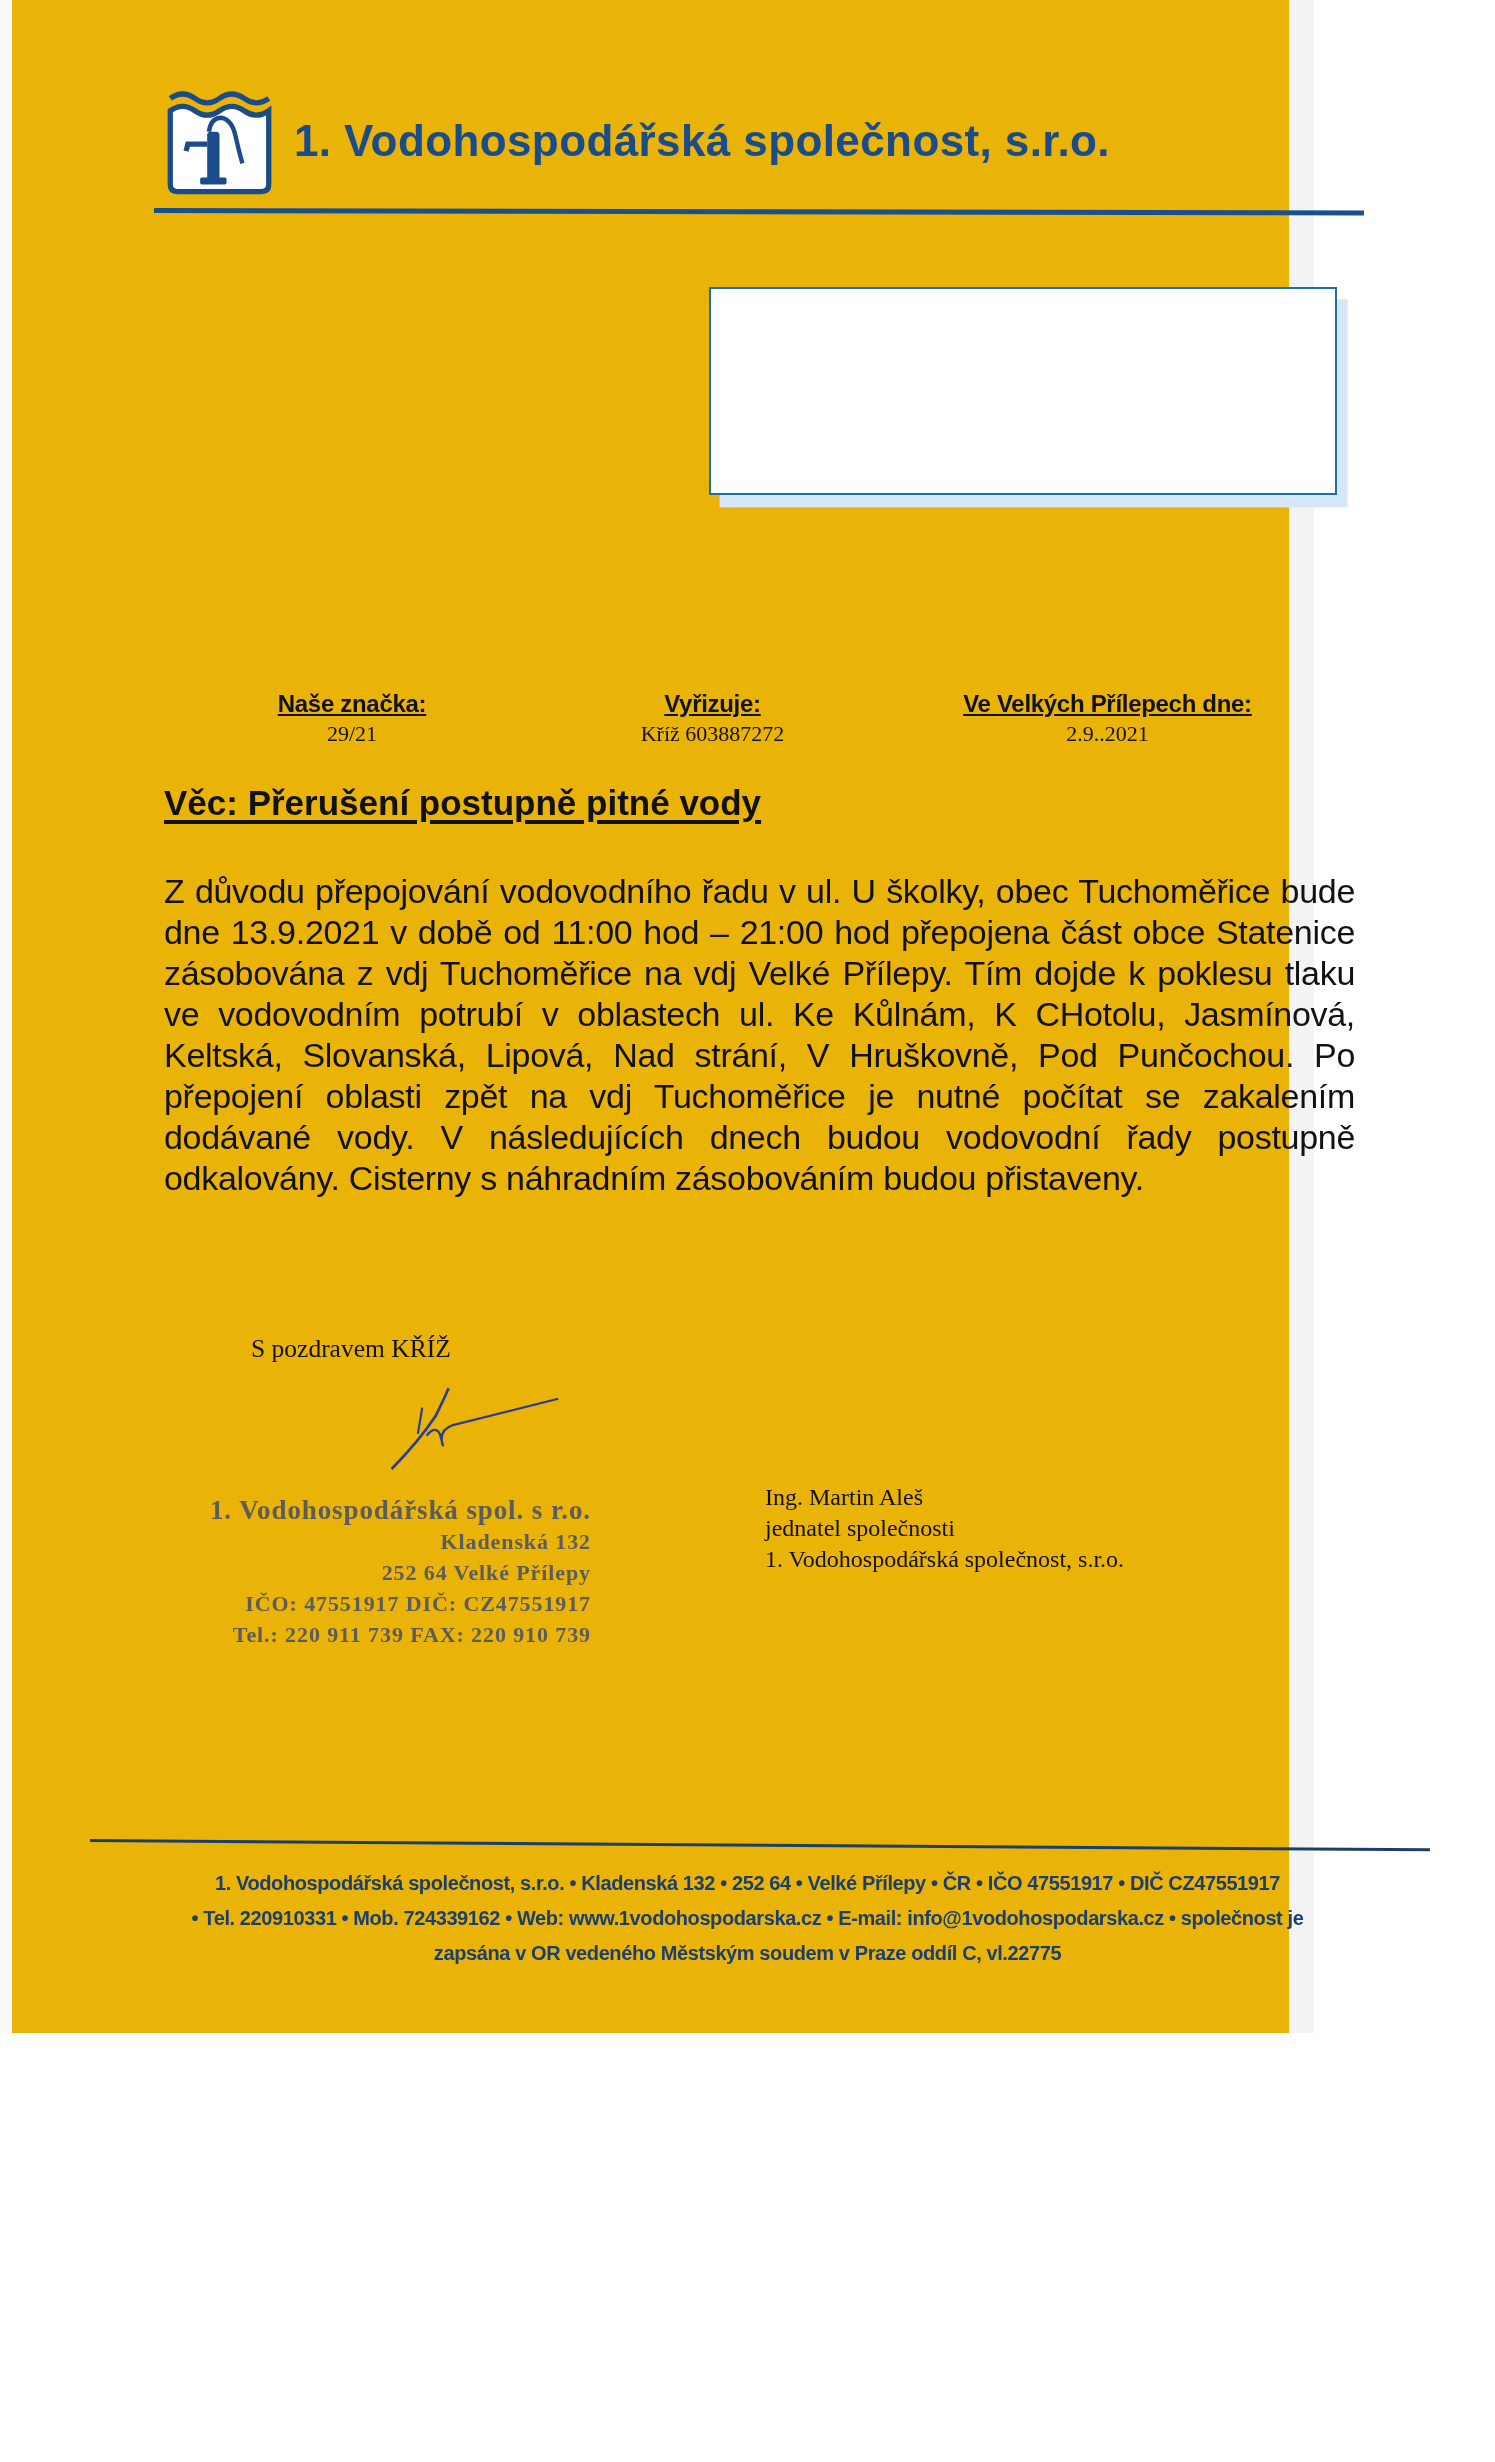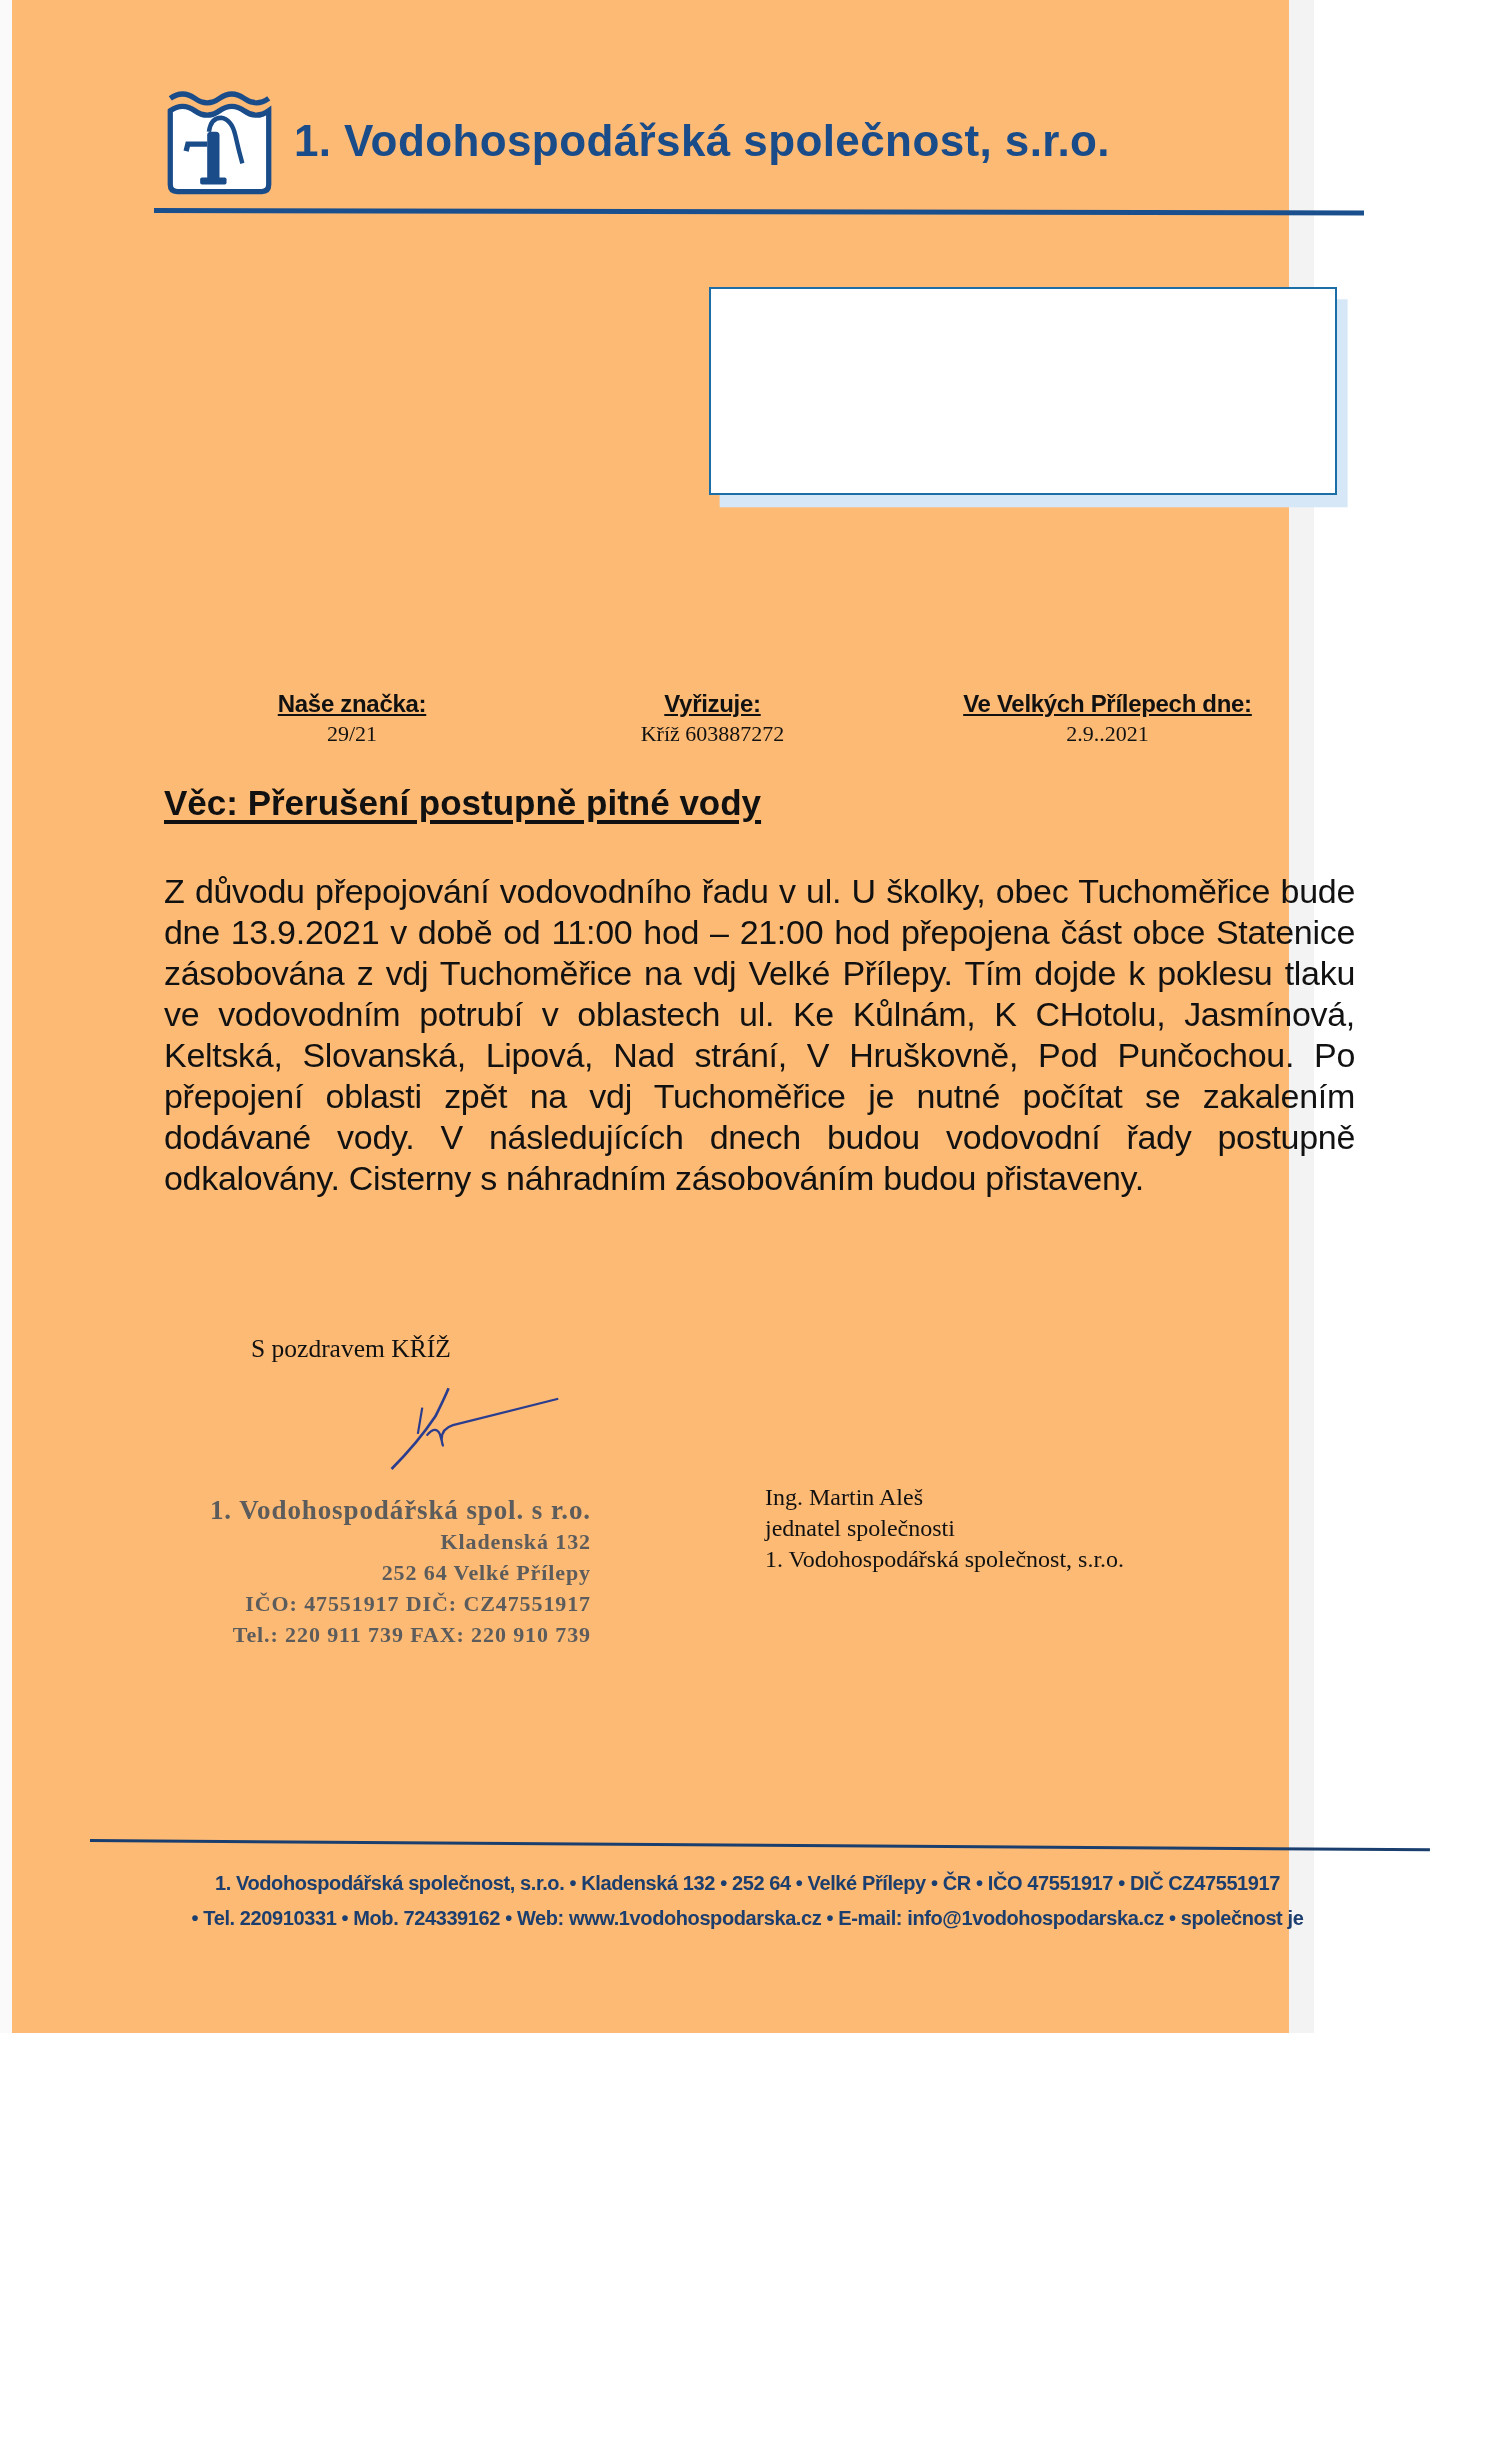--- a/index.html
+++ b/index.html
@@ -1,21 +1,21 @@
 <!DOCTYPE html>
 <html style="font-size:14px"><head>
 <meta charset="utf-8">
 <style>
   html, body { margin: 0; padding: 0; }
   body {
     width: 1495px; height: 2462px; background: #ffffff; position: relative; overflow: hidden;
     font-family: "Liberation Sans", sans-serif; color: #111;
   }
   .scan {
-    position: absolute; left: 0; top: 0; width: 1314px; height: 2033px; background: #fdba74;
+    position: absolute; left: 0; top: 0; width: 1314px; height: 2033px; background: #eab308;
   }
   .scan-edge { position: absolute; right: 0; top: 0; width: 24.6px; height: 2033px; background: #f3f3f4; }
   .scan-edge-left { position: absolute; left: 0; top: 0; width: 12.3px; height: 2033px; background: #fafafa; }
   .abs { position: absolute; }
 
   
   .logo { left: 165px; top: 86px; width: 109px; height: 111px; }
   .brand { left: 294px; top: 116px; font-size: 44px; font-weight: bold; color: #1a4c8a; letter-spacing: 0.4px; white-space: nowrap; }
   .header-rule { left: 154px; top: 208px; width: 1210px; height: 5.3px; background: #1a4f8e; transform: rotate(0.12deg); transform-origin: left; }
   .addr-box { left: 709px; top: 287px; width: 624px; height: 204px; border: 2.6px solid #1c6fa6; background: #fff; box-shadow: 10.6px 12.3px 0 #d6e7f7; }
@@ -106,15 +106,16 @@
   <div class="abs signer">
     <div>Ing. Martin Aleš</div>
     <div>jednatel společnosti</div>
     <div>1. Vodohospodářská společnost, s.r.o.</div>
   </div>
 
   <div class="abs footer-rule"></div>
   <div class="abs footer">
     <div class="fl">1. Vodohospodářská společnost, s.r.o. • Kladenská 132 • 252 64 • Velké Přílepy • ČR • IČO 47551917 • DIČ CZ47551917</div>
     <div class="fl">• Tel.  220910331 • Mob.  724339162  • Web: www.1vodohospodarska.cz • E-mail: info@1vodohospodarska.cz • společnost je</div>
+    <div class="fl">zapsána v OR vedeného Městským soudem v Praze oddíl C, vl.22775</div>
   </div>
 </div>
 
 
 </body></html>

